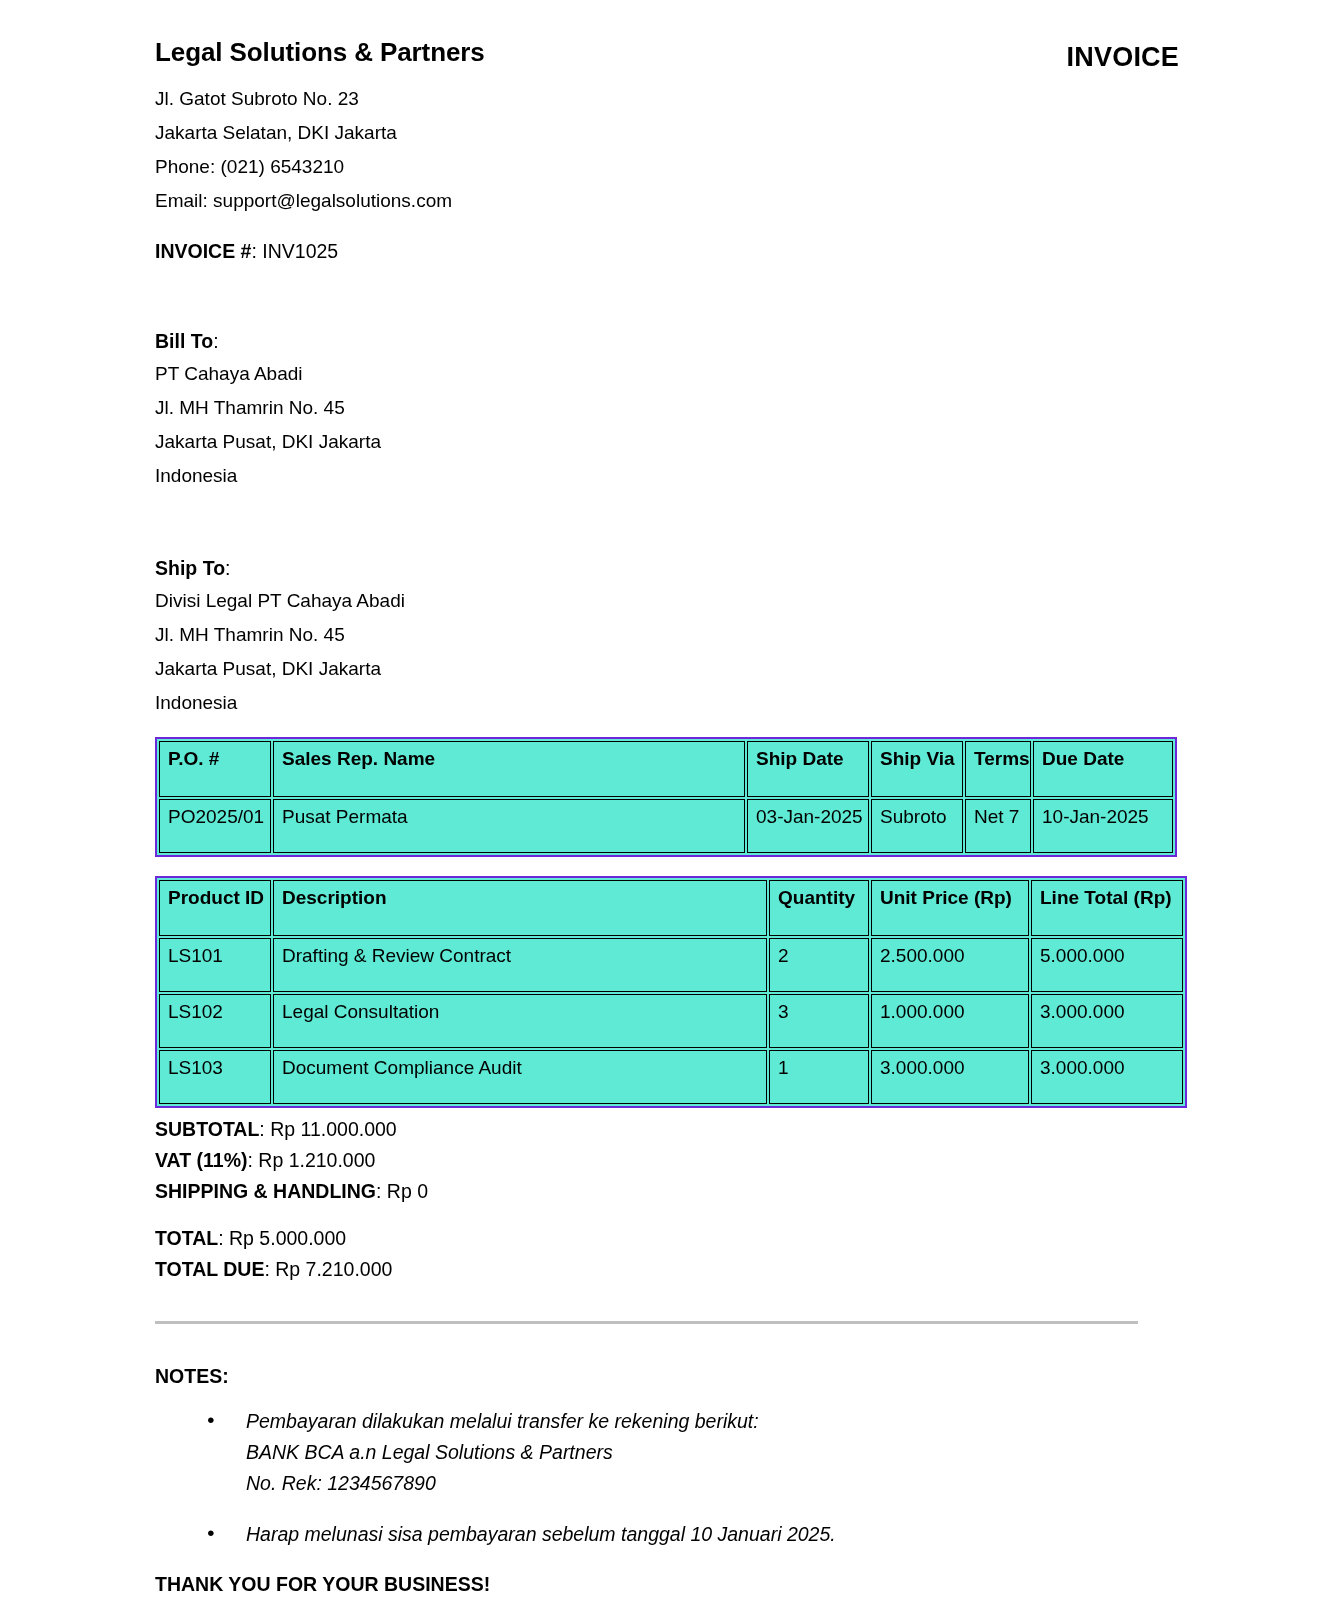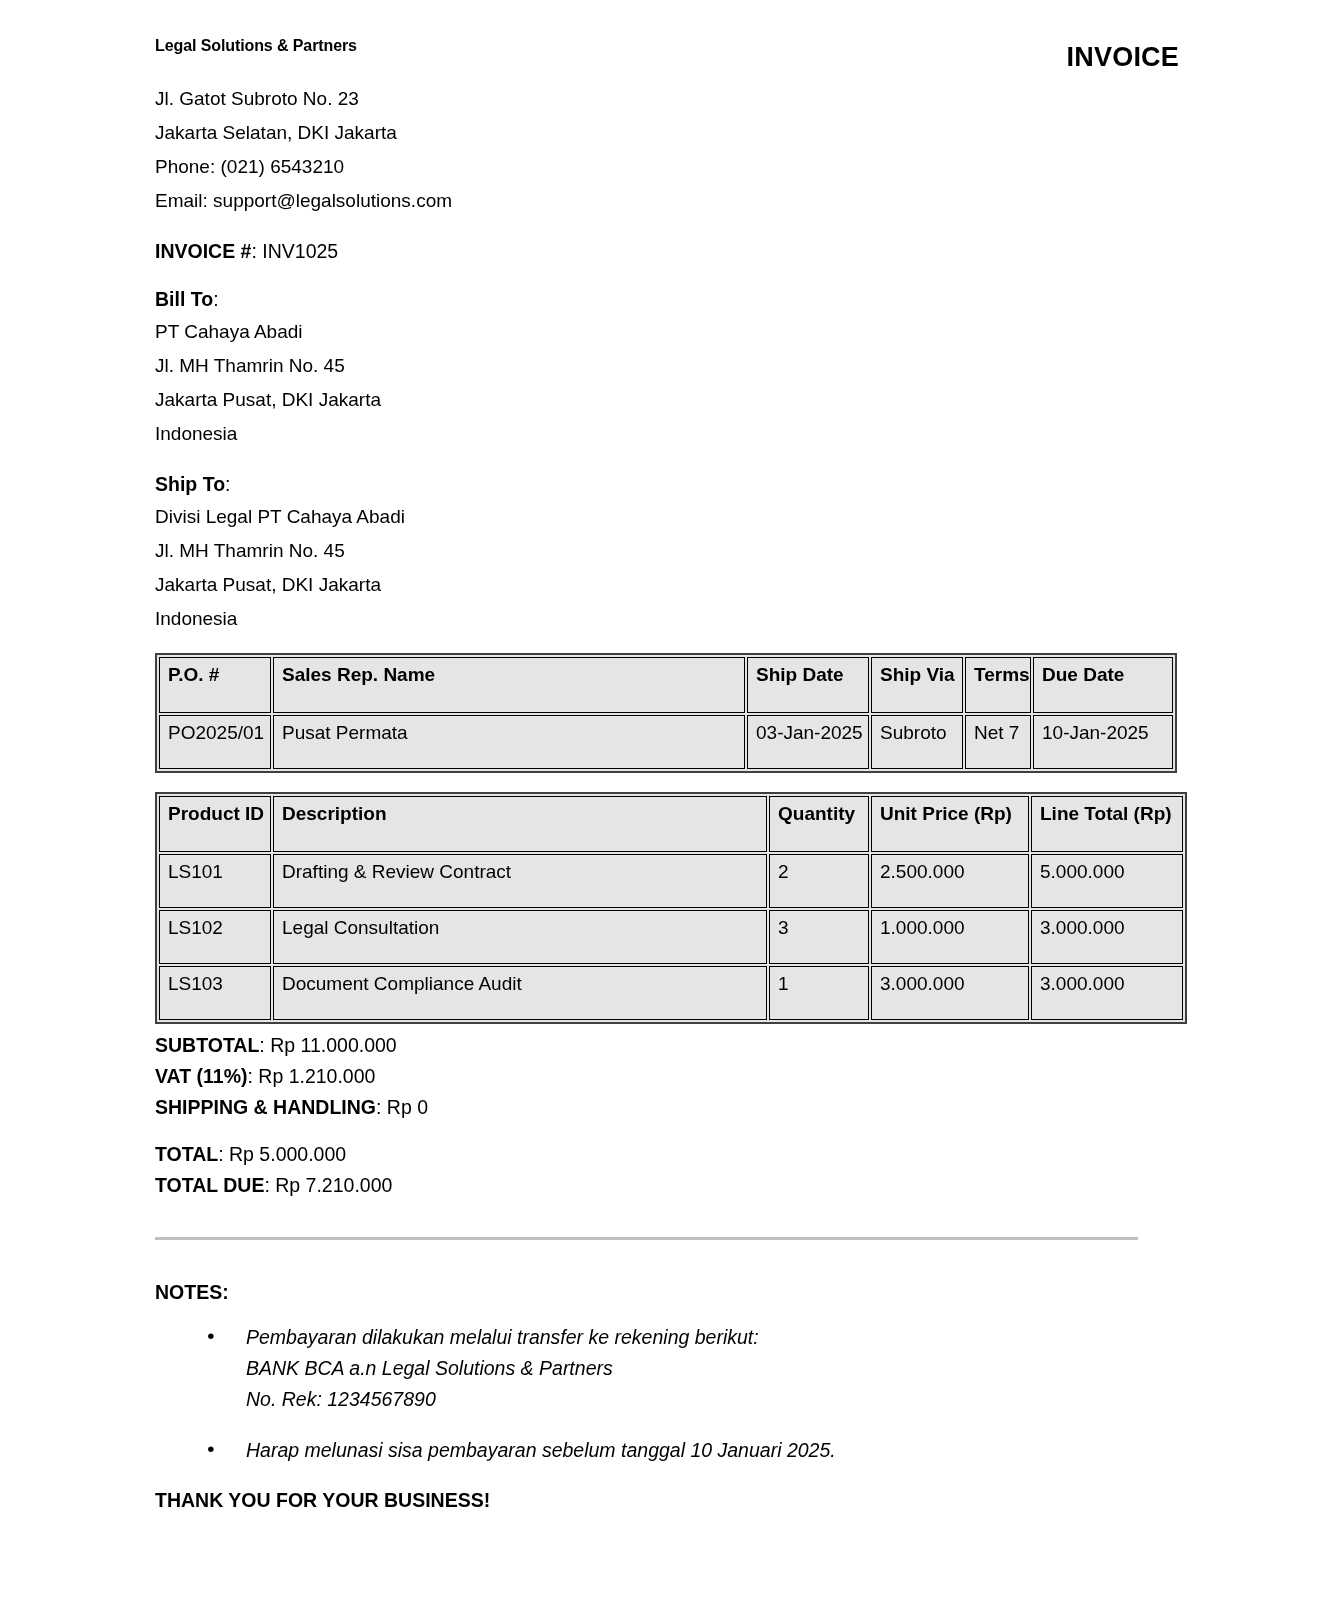--- a/index.html
+++ b/index.html
@@ -21,21 +21,21 @@
     box-sizing: border-box;
     padding: 36px 140px 0 155px;
   }
 
   
   .header-row {
     position: relative;
     height: 46px;
   }
   .company-name {
-    font-size: 16px;
+    font-size: 26px;
     font-weight: bold;
     letter-spacing: -0.1px;
     line-height: 1.25;
   }
   .invoice-title {
     position: absolute;
     right: 0;
     top: 6px;
     font-size: 27px;
     font-weight: bold;
@@ -53,31 +53,32 @@
     font-size: 19.5px;
     line-height: 30px;
     white-space: pre;
   }
   .meta-line b { font-weight: bold; }
 
   .sec-head {
     font-size: 19.5px;
     line-height: 31px;
     font-weight: bold;
+    margin-top: 42px;
   }
   .sec-head .thin { font-weight: normal; }
 
   
   table.inv {
     border-collapse: separate;
     border-spacing: 2px;
     width: 1022px;
     table-layout: fixed;
-    border: 2px solid #404040;
-    background: #e5e5e5;
+    border: 2px solid #6d28d9;
+    background: #5eead4;
   }
   table.inv td, table.inv th {
     border: 1.5px solid #000;
     padding: 6px 7px 6px 8px;
     font-size: 19px;
     line-height: 22px;
     text-align: left;
     vertical-align: top;
     font-weight: normal;
     overflow: hidden;

